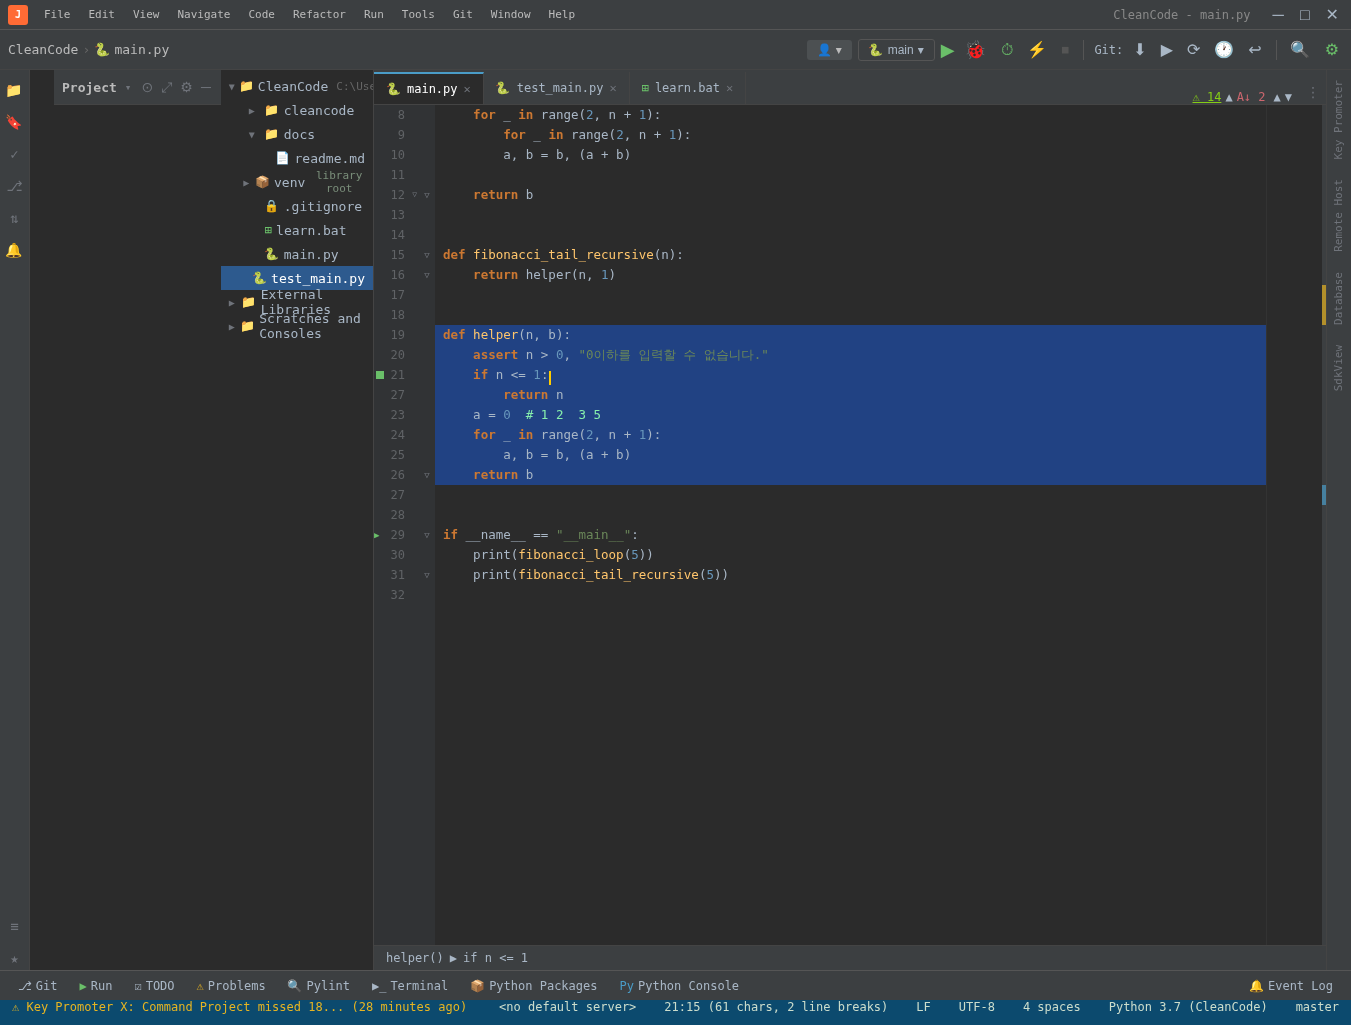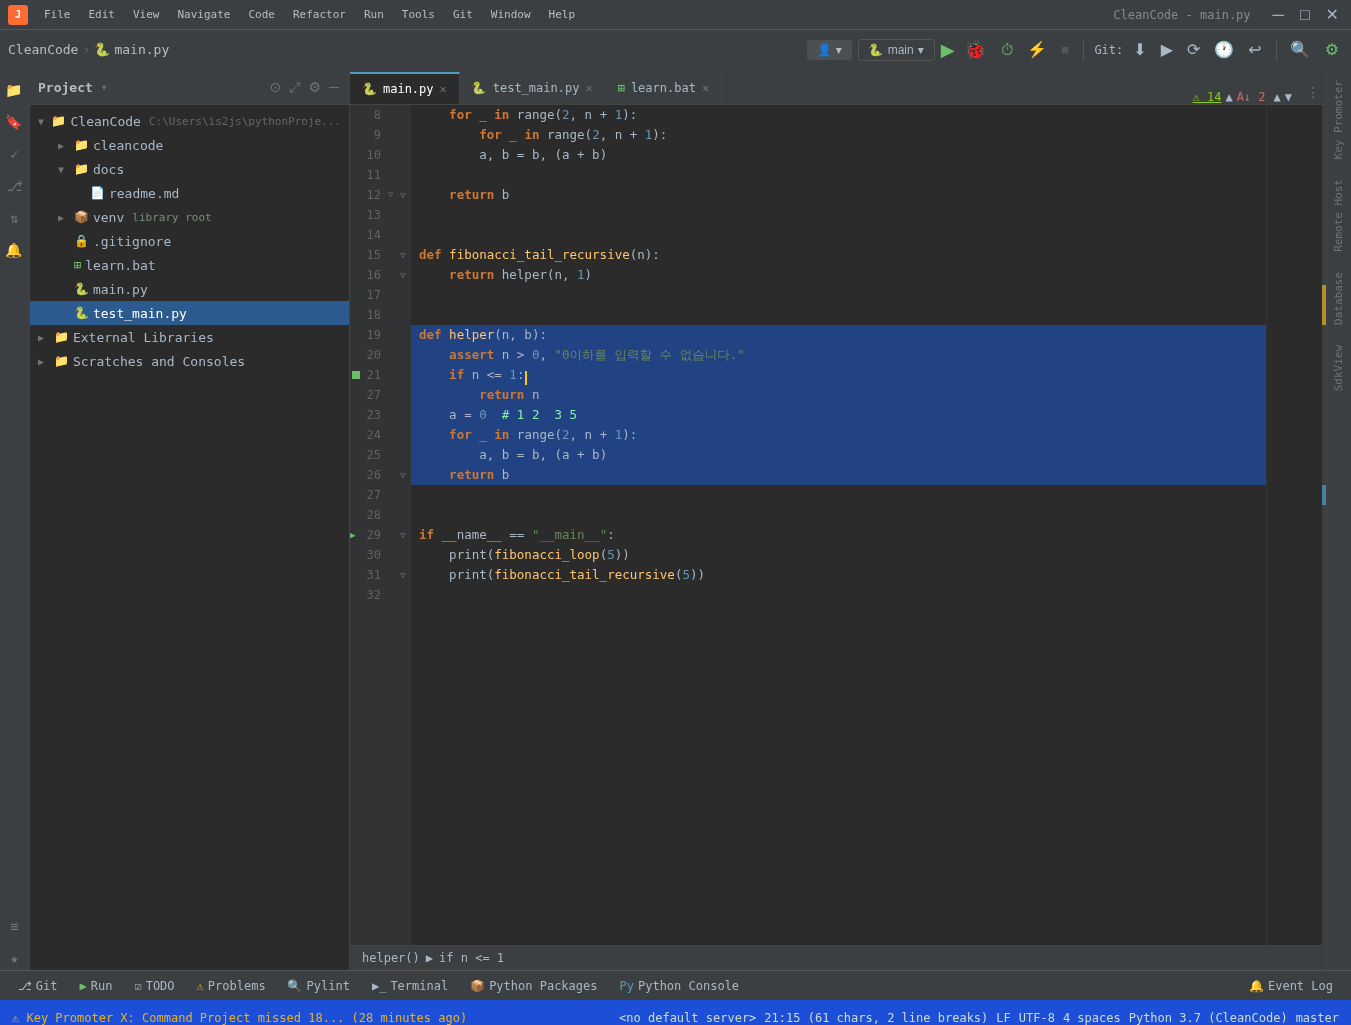--- a/index.html
+++ b/index.html
@@ -100,21 +100,22 @@
       border-radius: 3px;
     }
     .sidebar-icon.active { color: #4a9cc7; }
 
     
     #project-panel {
       width: 320px;
       background: #2b2b2b;
       border-right: 1px solid #444;
       display: flex;
-      flex-direction: column;
+      flex-direction: row;
+      margin-left: 24px;
     }
     #project-header {
       background: #3c3f41;
       height: 35px;
       display: flex;
       align-items: center;
       padding: 0 8px;
       gap: 4px;
       border-bottom: 1px solid #444;
     }
@@ -298,32 +299,32 @@
       cursor: pointer;
       color: #a9b7c6;
       font-size: 12px;
       border-radius: 3px;
     }
     .bottom-tab .tab-icon { font-size: 12px; }
     .bottom-spacer { flex: 1; }
 
     
     #status-bar {
-      background: #1d4ed8;
+      background: #0c4a6e;
       height: 25px;
       display: flex;
-      align-items: flex-end;
+      align-items: flex-start;
       padding: 0 12px;
       gap: 12px;
       font-size: 12px;
       color: #ccddcc;
     }
     .status-warning { color: #e6b422; }
     .status-spacer { flex: 1; }
-    .status-right { display: flex; gap: 8px; }
+    .status-right { display: flex; gap: 28px; }
 
     
     #minimap {
       width: 60px;
       background: #2b2b2b;
       border-left: 1px solid #333;
       position: relative;
       overflow: hidden;
     }
 

